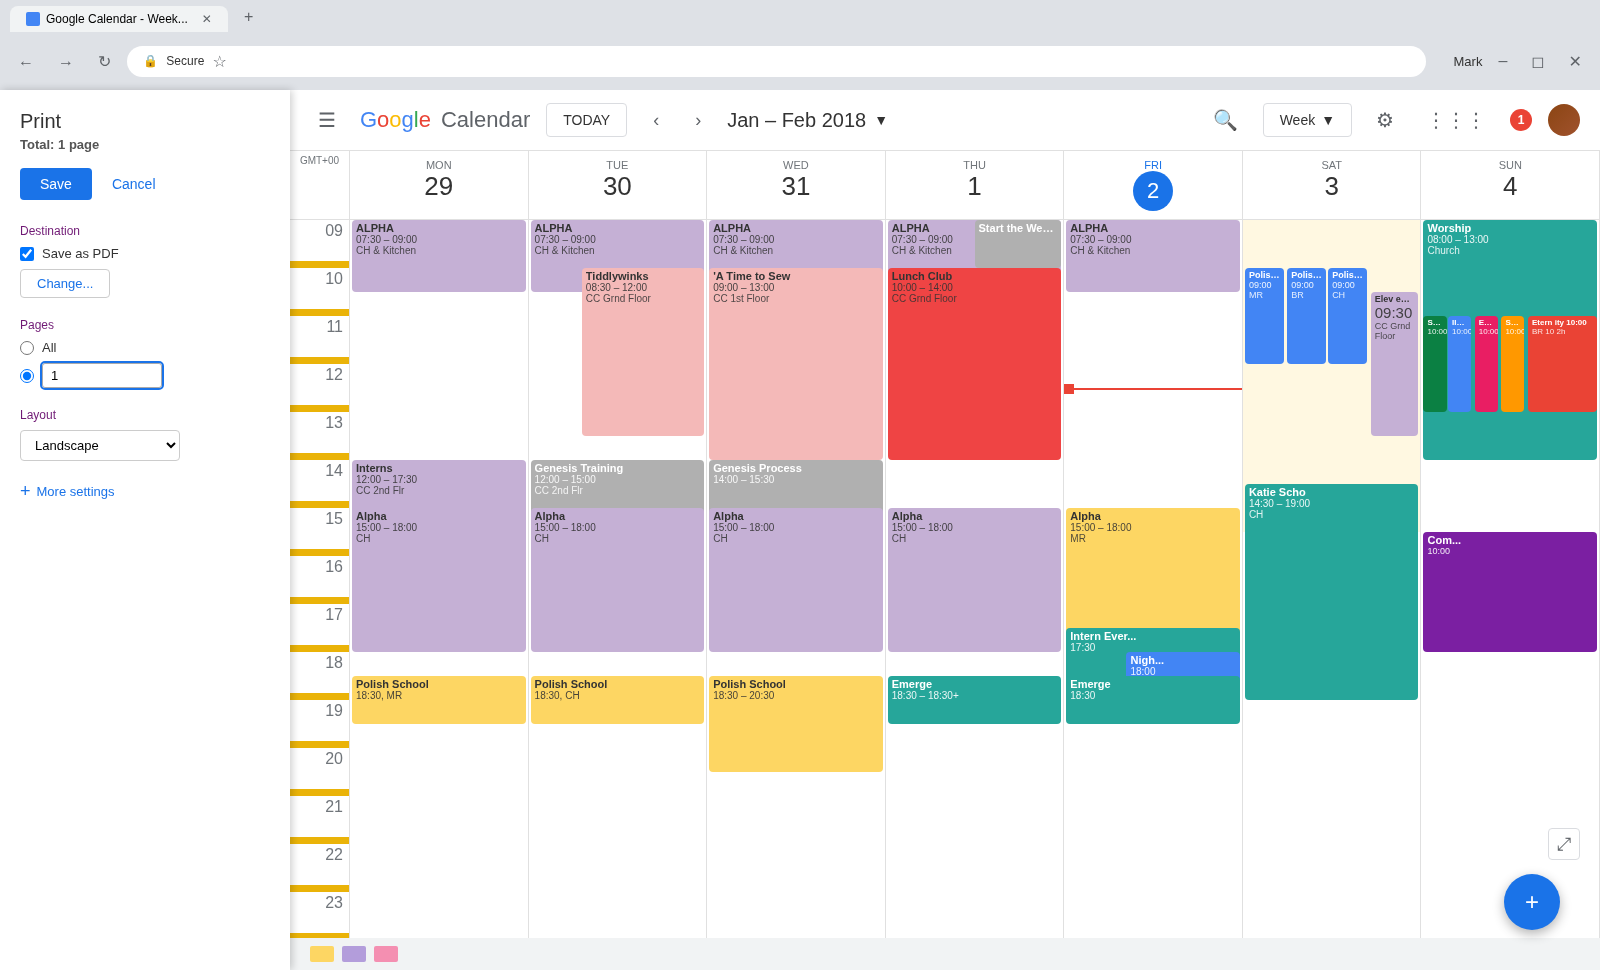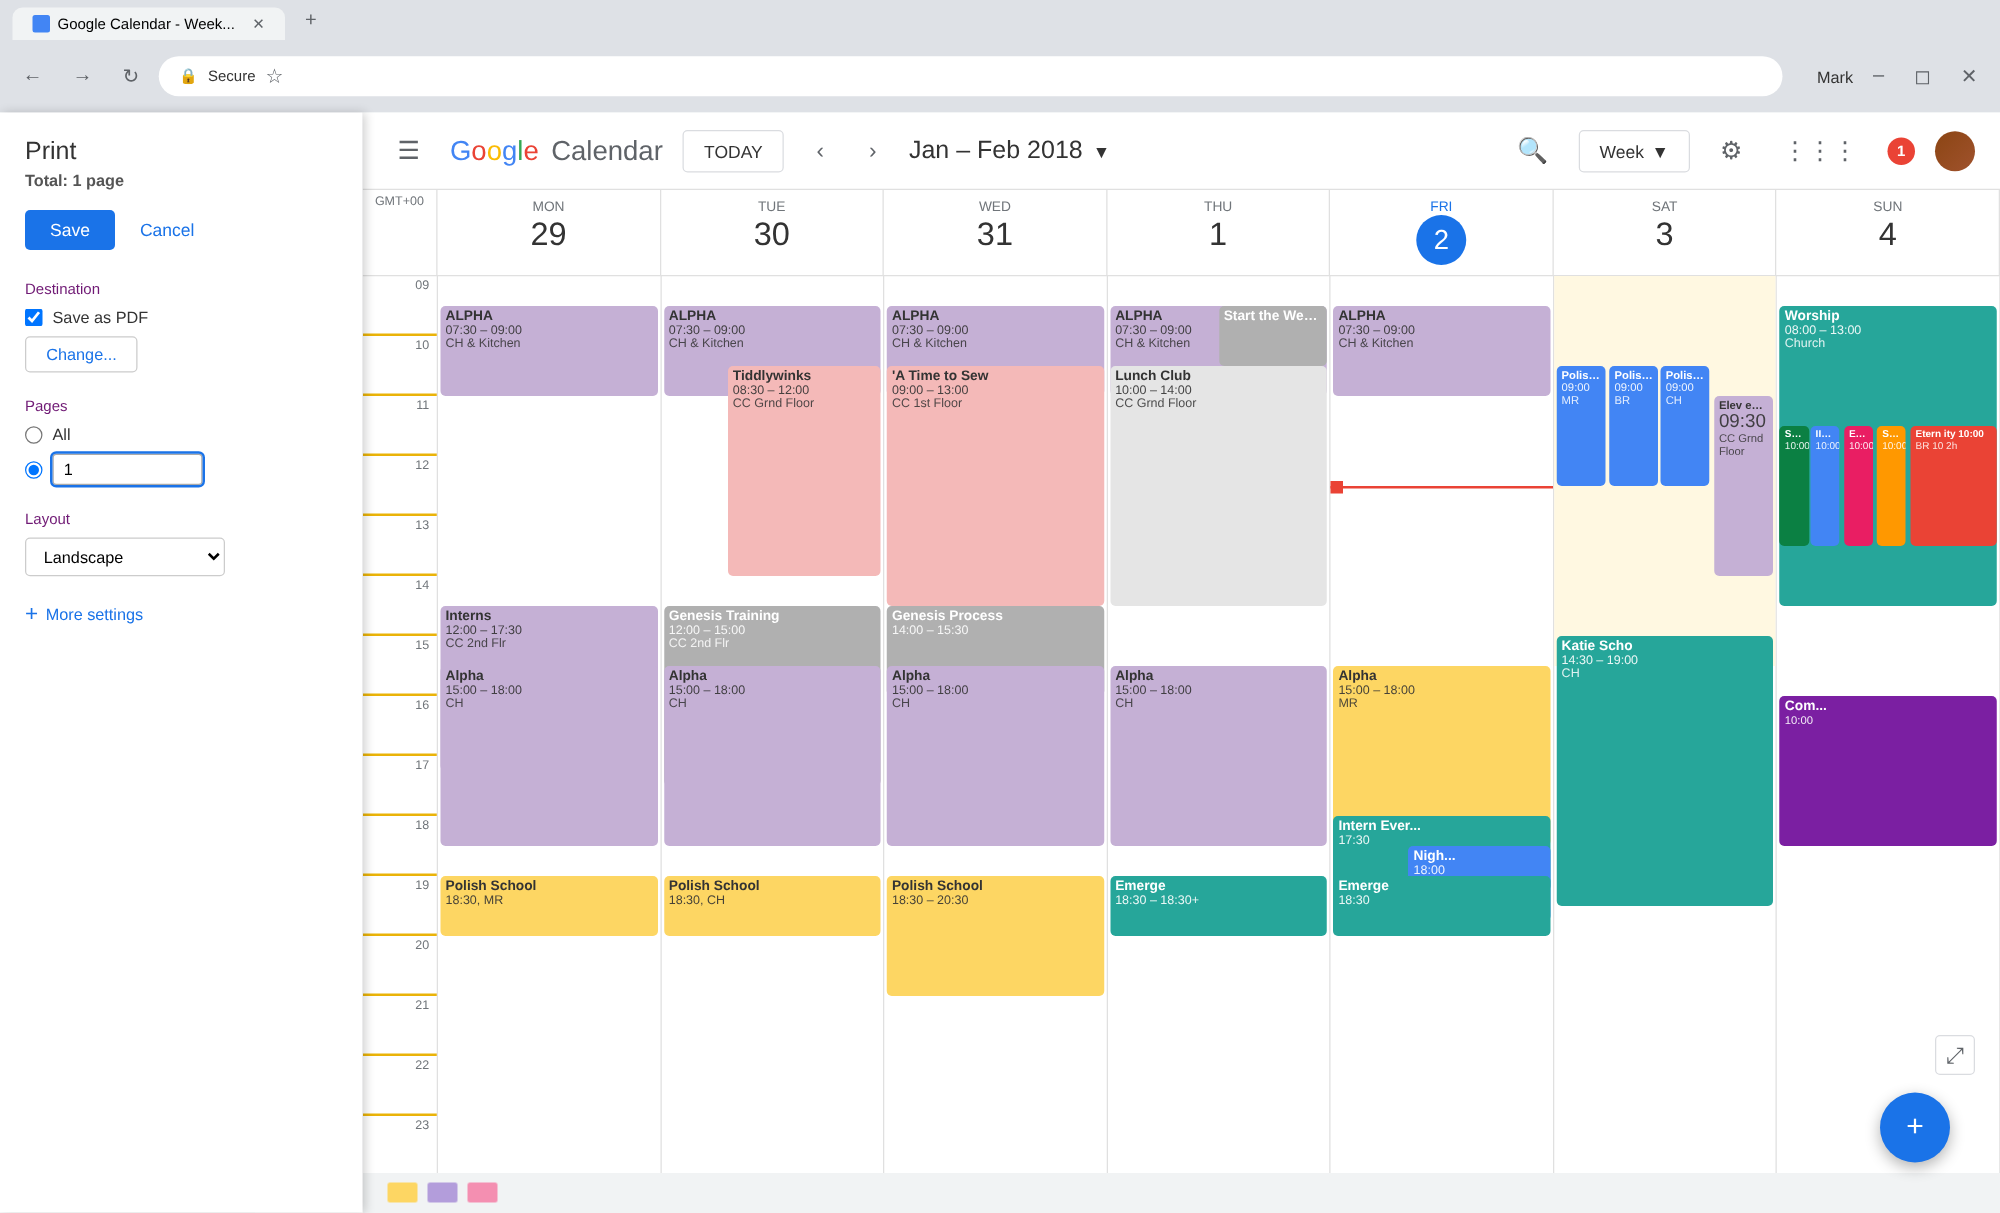--- a/index.html
+++ b/index.html
@@ -324,23 +324,23 @@
       flex-shrink: 0;
       border-right: 1px solid #e0e0e0;
     }
     .time-grid-slot {
       height: 48px;
       display: flex;
       align-items: flex-start;
       justify-content: flex-end;
       padding-right: 6px;
       padding-top: 2px;
-      font-size: 10px;
+      font-size: 16px;
       color: #70757a;
-      border-bottom: 2px solid #eab308;
+      border-bottom: 7px solid #eab308;
     }
     .days-grid {
       flex: 1;
       display: flex;
       position: relative;
     }
     .day-col {
       flex: 1;
       border-right: 1px solid #e0e0e0;
       position: relative;
@@ -350,41 +350,40 @@
     
     .cal-event {
       position: absolute;
       border-radius: 4px;
       padding: 2px 4px;
       font-size: 11px;
       overflow: hidden;
       cursor: pointer;
       left: 2px;
       right: 2px;
-      margin-top: 24px;
     }
     .cal-event .evt-title {
       font-weight: 600;
       font-size: 11px;
       white-space: nowrap;
       overflow: hidden;
       text-overflow: ellipsis;
     }
     .cal-event .evt-time {
       font-size: 10px;
       opacity: 0.9;
     }
     .cal-event .evt-loc {
       font-size: 10px;
       opacity: 0.85;
     }
 
     
     .evt-purple { background: #c5b0d5; color: #333; }
-    .evt-green { background: #e5e5e5; color: #333; }
+    .evt-green { background: #ef4444; color: #333; }
     .evt-teal { background: #26a69a; color: white; }
     .evt-blue { background: #4285f4; color: white; }
     .evt-orange { background: #ff9800; color: white; }
     .evt-yellow { background: #fdd663; color: #333; }
     .evt-gray { background: #b0b0b0; color: white; }
     .evt-red { background: #ea4335; color: white; }
     .evt-salmon { background: #f4b9b8; color: #333; }
     .evt-magenta { background: #e91e63; color: white; }
     .evt-dark-green { background: #0b8043; color: white; }
     .evt-dark-purple { background: #7b1fa2; color: white; }

